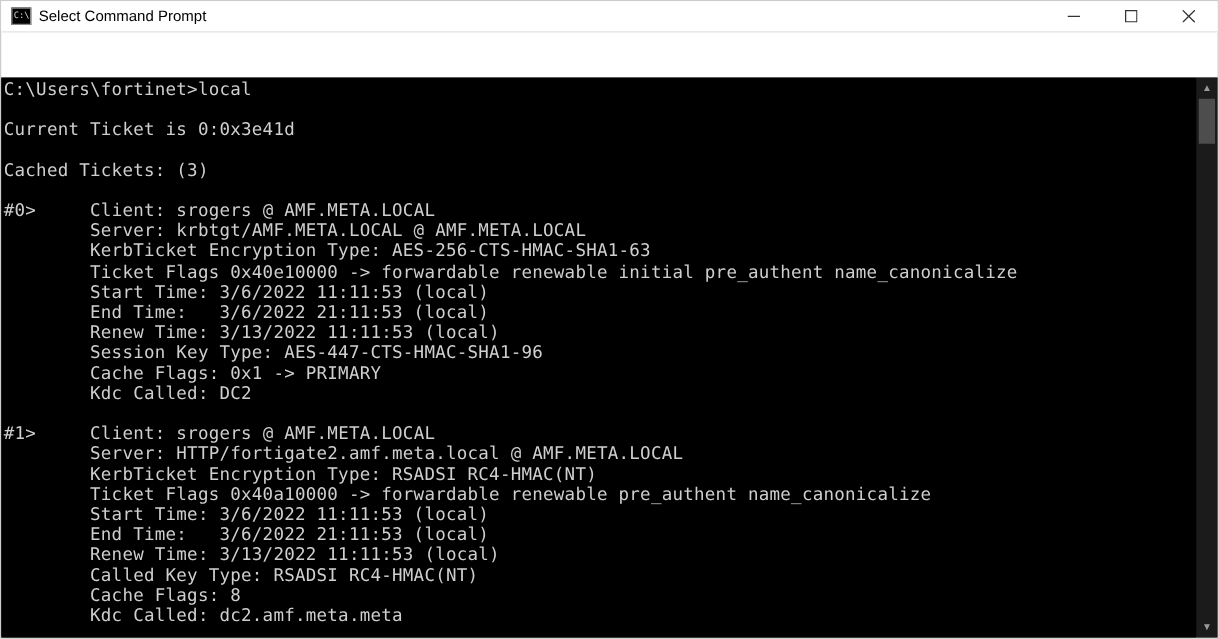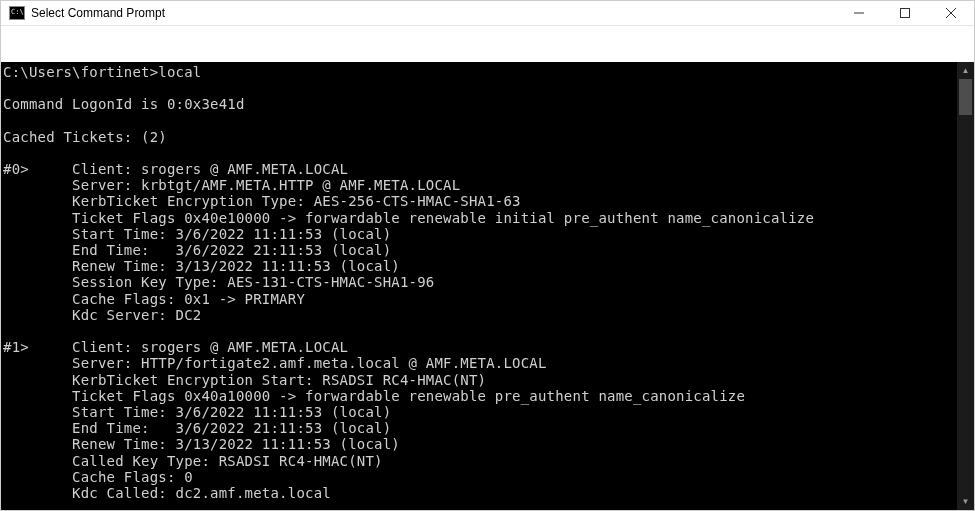--- a/index.html
+++ b/index.html
@@ -47,45 +47,45 @@
             <line x1="10" y1="0" x2="0" y2="10" stroke="#333" stroke-width="1"></line>
           </svg>
       </div>
     </div>
   </div>
 
   <div class="client">
     <div class="terminal-wrap">
 <pre class="terminal"><span>C:\Users\fortinet&gt;</span><span>local</span>
 
-<span>Command LogonId is 0:0x3e41d</span>
+<span>Current Ticket is 0:0x3e41d</span>
 
-<span>Cached Tickets: (2)</span>
+<span>Cached Tickets: (3)</span>
 
 <span>#0&gt;</span>     <span>Client: srogers @ AMF.META.LOCAL</span>
-        <span>Server: krbtgt/AMF.META.HTTP @ AMF.META.LOCAL</span>
+        <span>Server: krbtgt/AMF.META.LOCAL @ AMF.META.LOCAL</span>
         <span>KerbTicket Encryption Type: AES-256-CTS-HMAC-SHA1-63</span>
         <span>Ticket Flags 0x40e10000 -&gt; forwardable renewable initial pre_authent name_canonicalize</span>
         <span>Start Time: 3/6/2022 11:11:53 (local)</span>
         <span>End Time:   3/6/2022 21:11:53 (local)</span>
         <span>Renew Time: 3/13/2022 11:11:53 (local)</span>
-        <span>Session Key Type: AES-131-CTS-HMAC-SHA1-96</span>
+        <span>Session Key Type: AES-447-CTS-HMAC-SHA1-96</span>
         <span>Cache Flags: 0x1 -&gt; PRIMARY</span>
-        <span>Kdc Server: DC2</span>
+        <span>Kdc Called: DC2</span>
 
 <span>#1&gt;</span>     <span>Client: srogers @ AMF.META.LOCAL</span>
         <span>Server: HTTP/fortigate2.amf.meta.local @ AMF.META.LOCAL</span>
-        <span>KerbTicket Encryption Start: RSADSI RC4-HMAC(NT)</span>
+        <span>KerbTicket Encryption Type: RSADSI RC4-HMAC(NT)</span>
         <span>Ticket Flags 0x40a10000 -&gt; forwardable renewable pre_authent name_canonicalize</span>
         <span>Start Time: 3/6/2022 11:11:53 (local)</span>
         <span>End Time:   3/6/2022 21:11:53 (local)</span>
         <span>Renew Time: 3/13/2022 11:11:53 (local)</span>
         <span>Called Key Type: RSADSI RC4-HMAC(NT)</span>
-        <span>Cache Flags: 0</span>
-        <span>Kdc Called: dc2.amf.meta.local</span>
+        <span>Cache Flags: 8</span>
+        <span>Kdc Called: dc2.amf.meta.meta</span>
 
 <span>C:\Users\fortinet&gt;</span><span class="cursor-block"></span></pre>
     </div>
     <div class="scrollbar">
       <div class="scroll-arrow">▲</div>
       <div class="scroll-thumb"></div>
       <div class="scroll-arrow" style="position:absolute;bottom:0;">▼</div>
     </div>
   </div>
 

